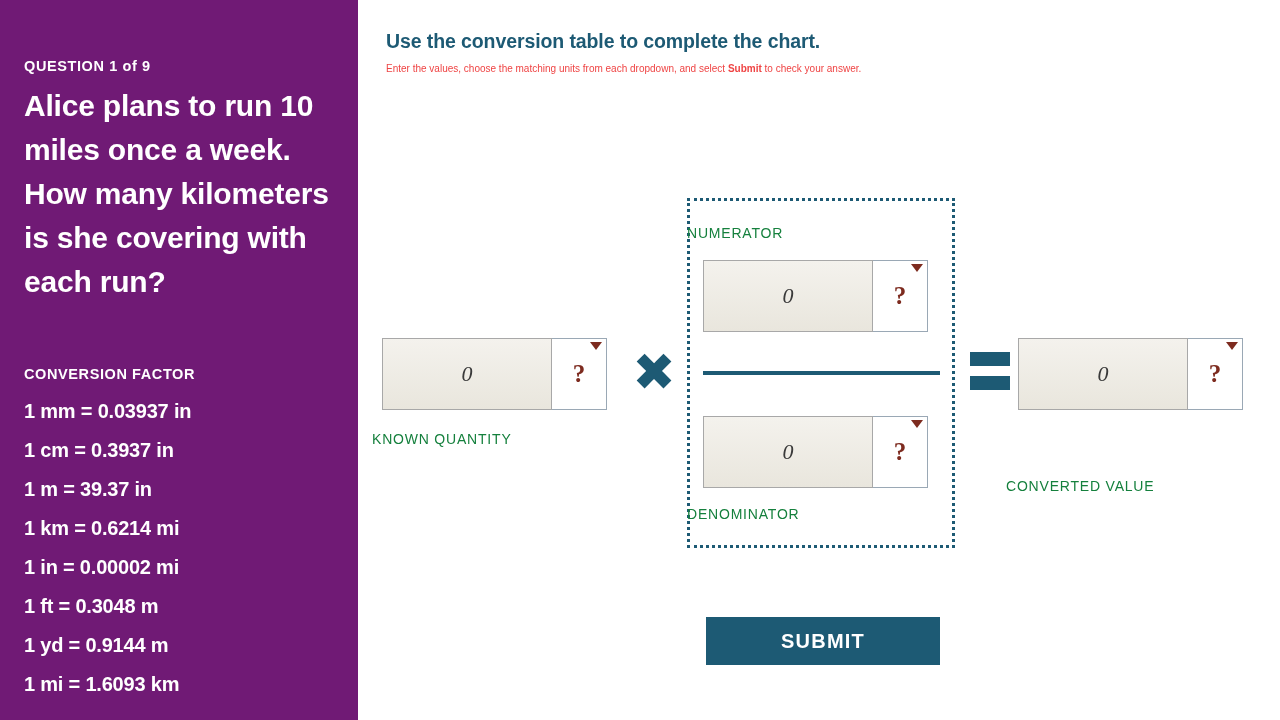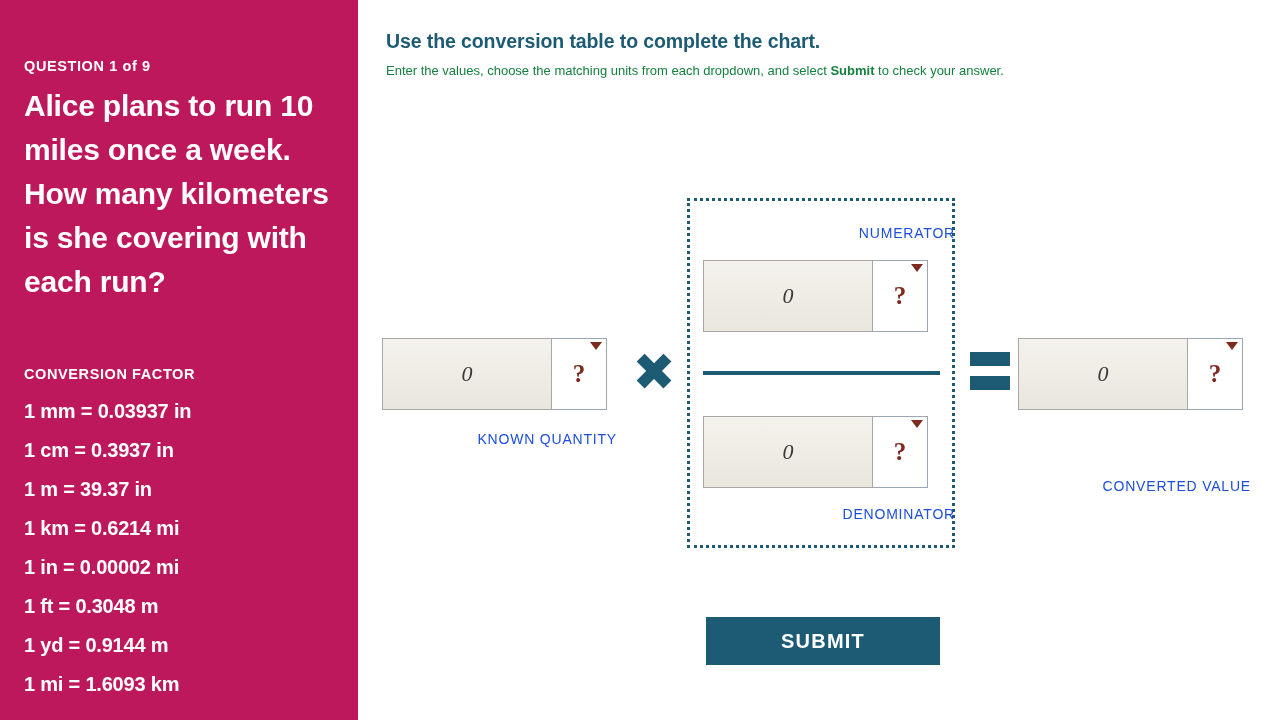--- a/index.html
+++ b/index.html
@@ -19,21 +19,21 @@
     height: 720px;
   }
 
   
   .sidebar {
     position: absolute;
     left: 0;
     top: 0;
     width: 358px;
     height: 720px;
-    background: #be185d;
+    background: #701a75;
     color: #ffffff;
     box-sizing: border-box;
     padding: 58px 24px 0 24px;
   }
   .question-counter {
     font-size: 14.5px;
     letter-spacing: 0.6px;
     font-weight: bold;
     color: #ffffff;
     margin-bottom: 10px;
@@ -78,32 +78,32 @@
     top: 30px;
     font-size: 19.5px;
     color: #1d5a74;
     font-weight: bold;
     letter-spacing: -0.1px;
   }
   .instr-sub {
     position: absolute;
     left: 28px;
     top: 63px;
-    font-size: 13px;
+    font-size: 10px;
+    color: #ef4444;
+  }
+  .instr-sub b { font-weight: bold; }
+
+  
+  .label-small {
+    position: absolute;
+    font-size: 14px;
     color: #15803d;
-  }
-  .instr-sub b { font-weight: bold; }
-
-  
-  .label-small {
-    position: absolute;
-    font-size: 14px;
-    color: #1d4ed8;
     letter-spacing: 0.8px;
-    text-align: right;
+    text-align: left;
   }
   .label-teal {
     position: absolute;
     font-size: 14.5px;
     color: #1d5a74;
     letter-spacing: 0.9px;
     text-align: center;
     font-weight: normal;
   }
 

